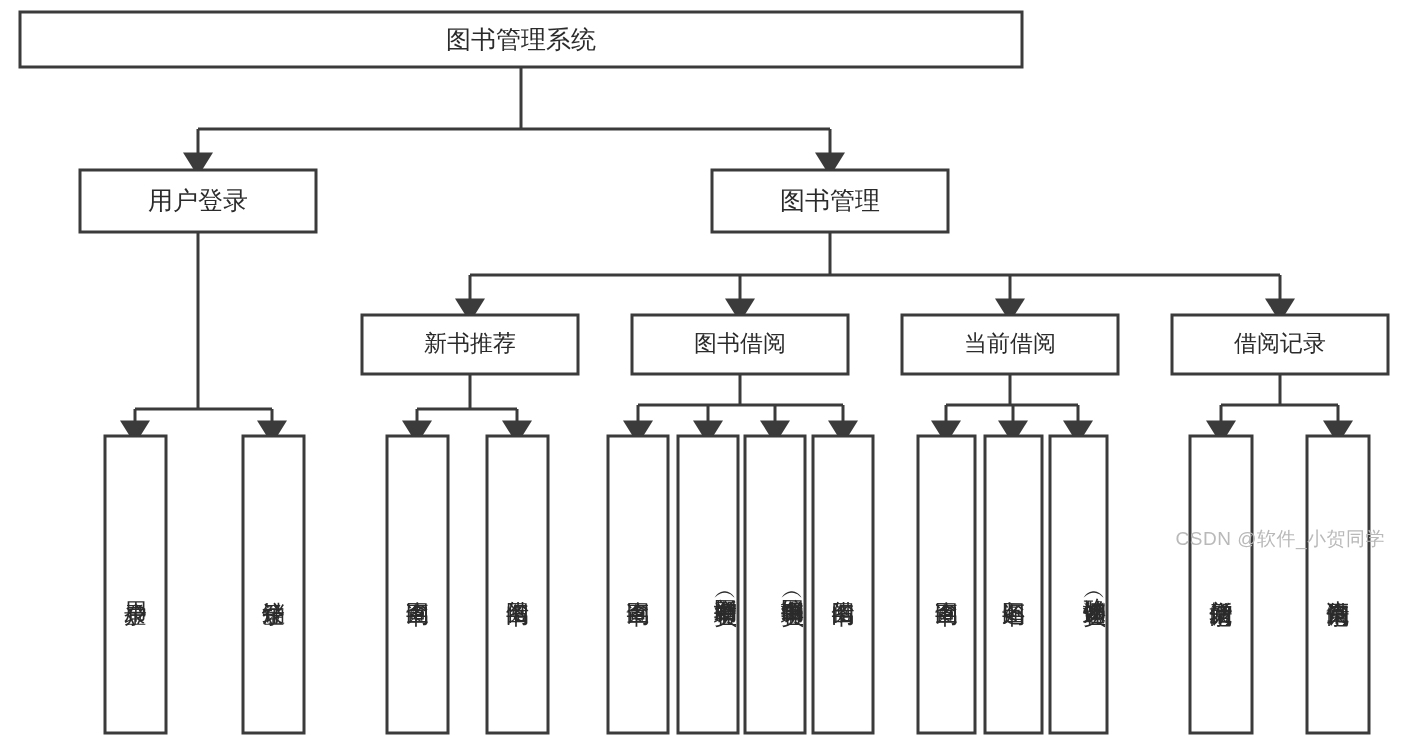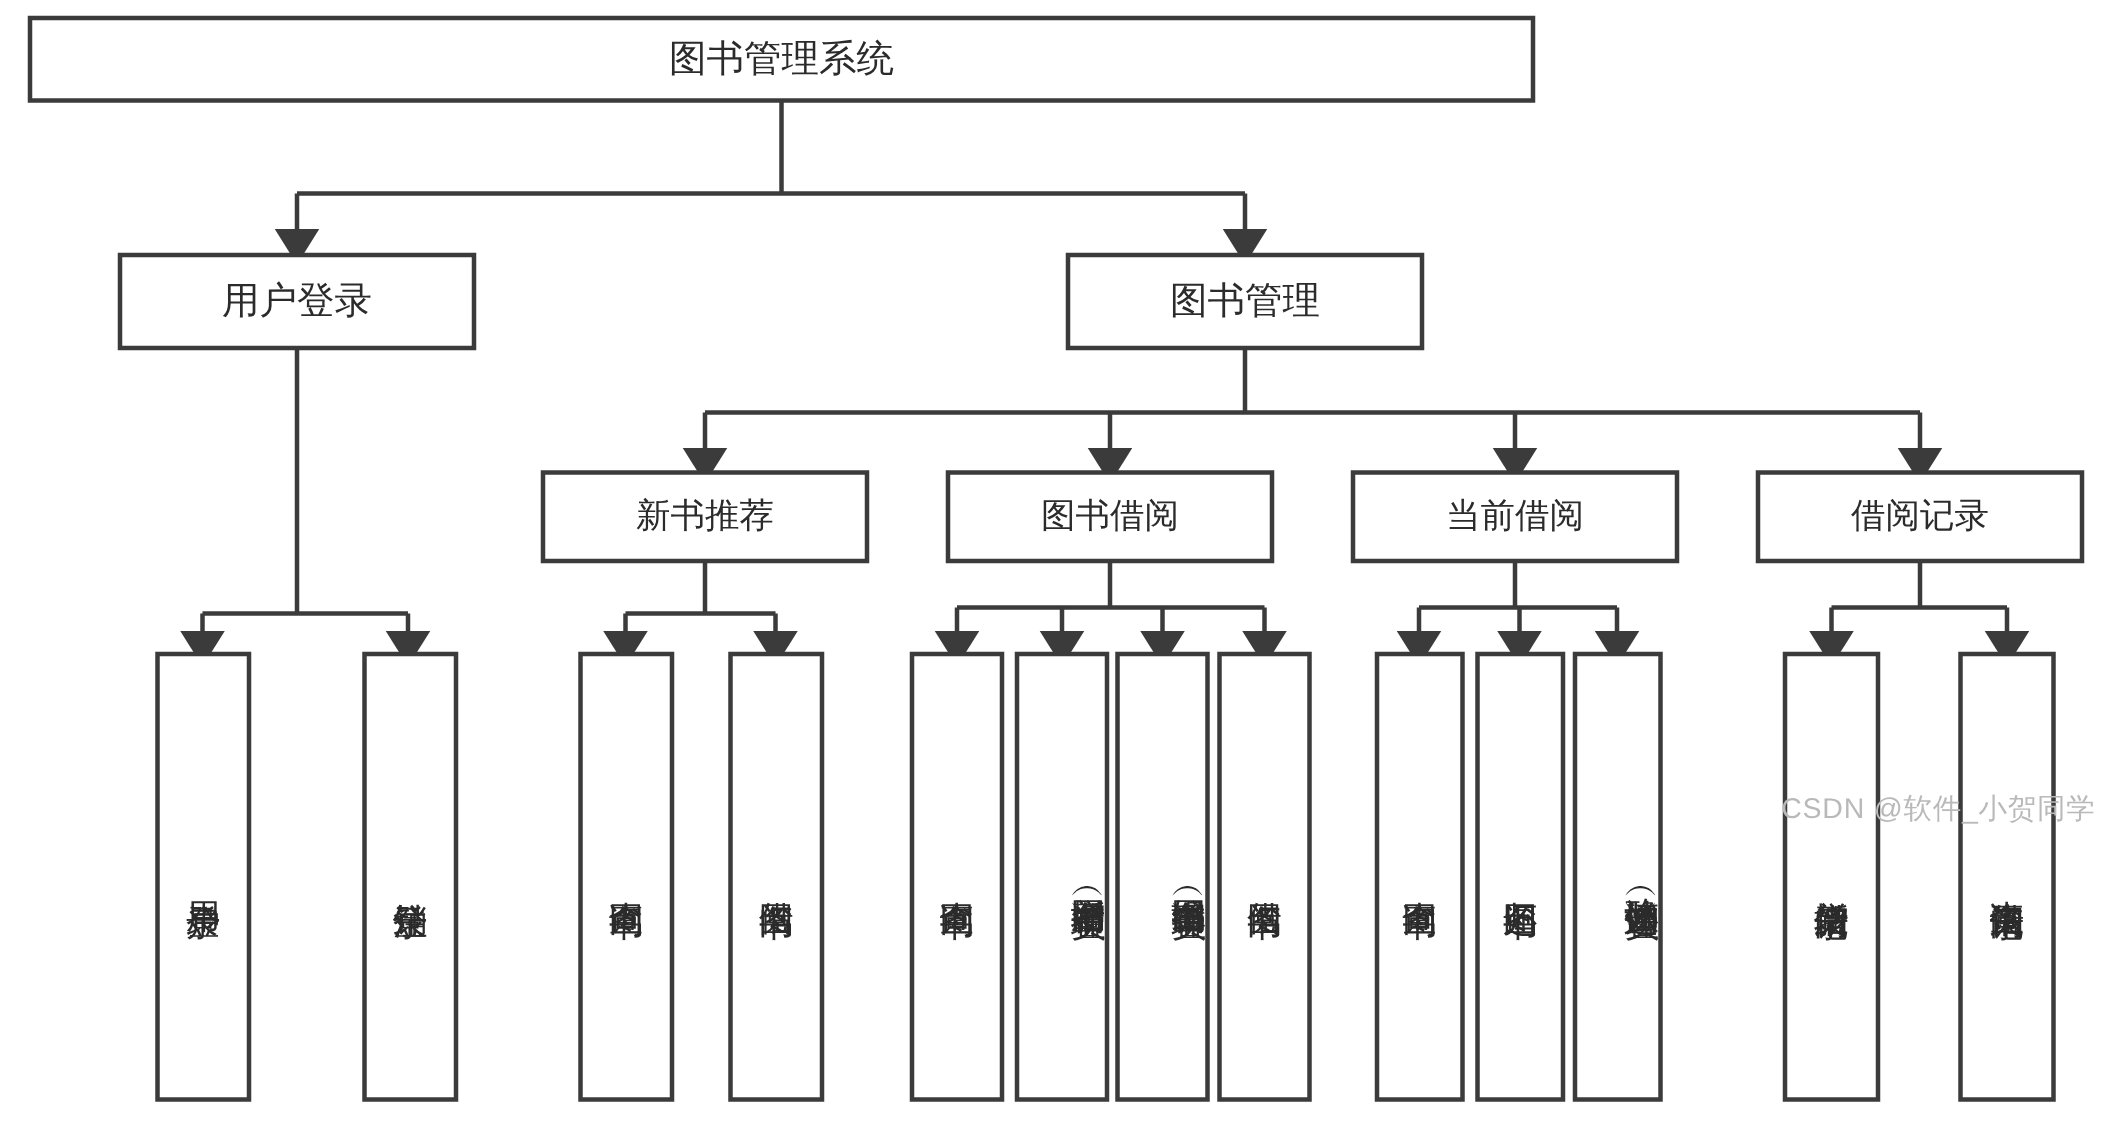--- a/index.html
+++ b/index.html
@@ -11,21 +11,21 @@
   .connector{stroke:#3b3b3b;stroke-width:3;fill:none;}
   .arrow-head{fill:#3b3b3b;stroke:none;}
   .node-label{fill:#2b2b2b;font-family:"Liberation Sans","DejaVu Sans",sans-serif;
               font-size:23px;text-anchor:middle;dominant-baseline:middle;}
   .node-label.big{font-size:25px;}
   .vlabel{position:absolute;display:flex;align-items:center;justify-content:center;
           writing-mode:vertical-rl;text-orientation:upright;
           font-size:23px;color:#2b2b2b;line-height:1.08;letter-spacing:1px;
           font-family:"Liberation Sans","DejaVu Sans",sans-serif;
           white-space:normal;overflow:hidden;}
-  .watermark{position:absolute;right:8px;bottom:4px;font-size:19px;color:#b9b9b9;
+  .watermark{position:absolute;right:20px;bottom:4px;font-size:19px;color:#b9b9b9;
              font-family:"Liberation Sans","DejaVu Sans",sans-serif;
              letter-spacing:0.5px;pointer-events:none;}
 </style>
 </head>
 <body>
 
 <div id="diagram-root">
 
   <svg id="tree-svg" viewBox="0 0 1405 747">
     <defs>

